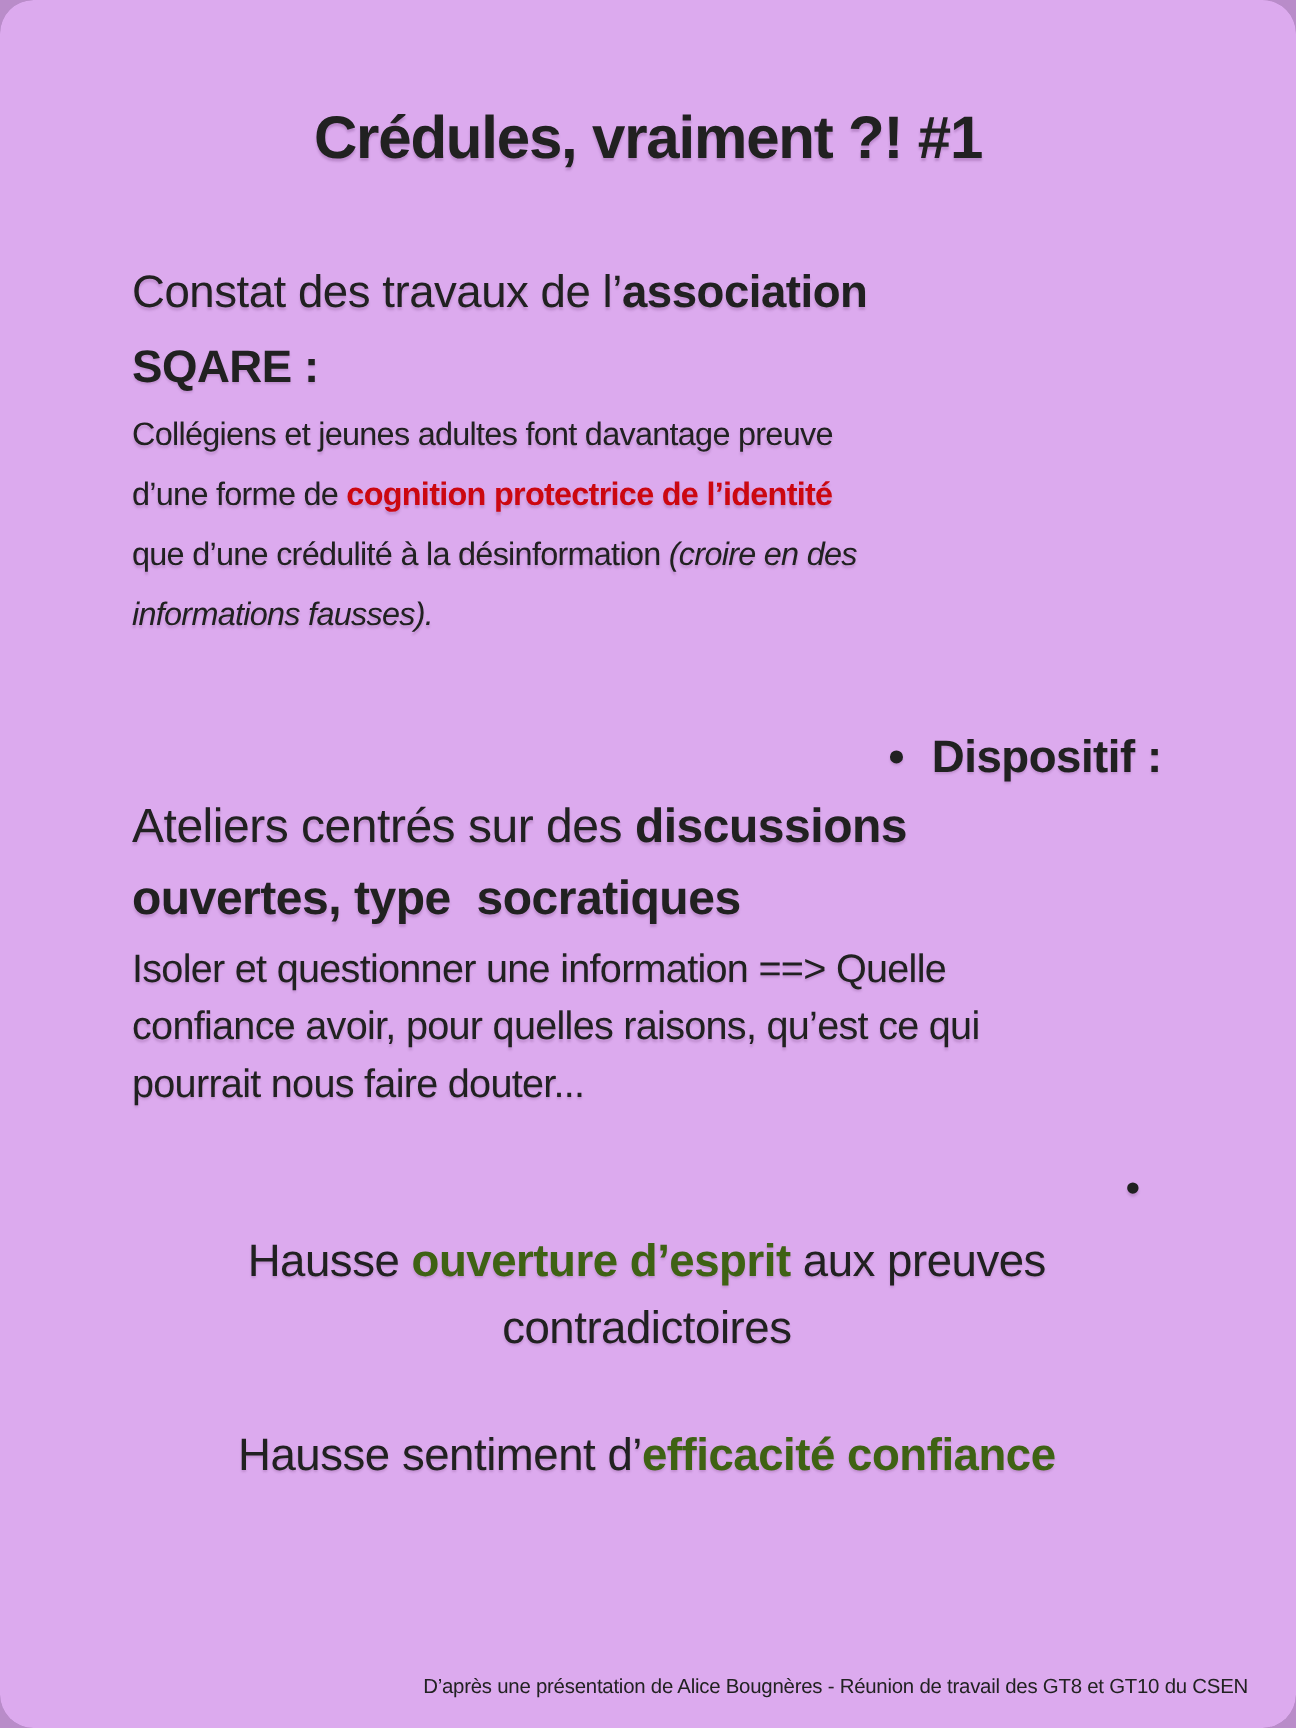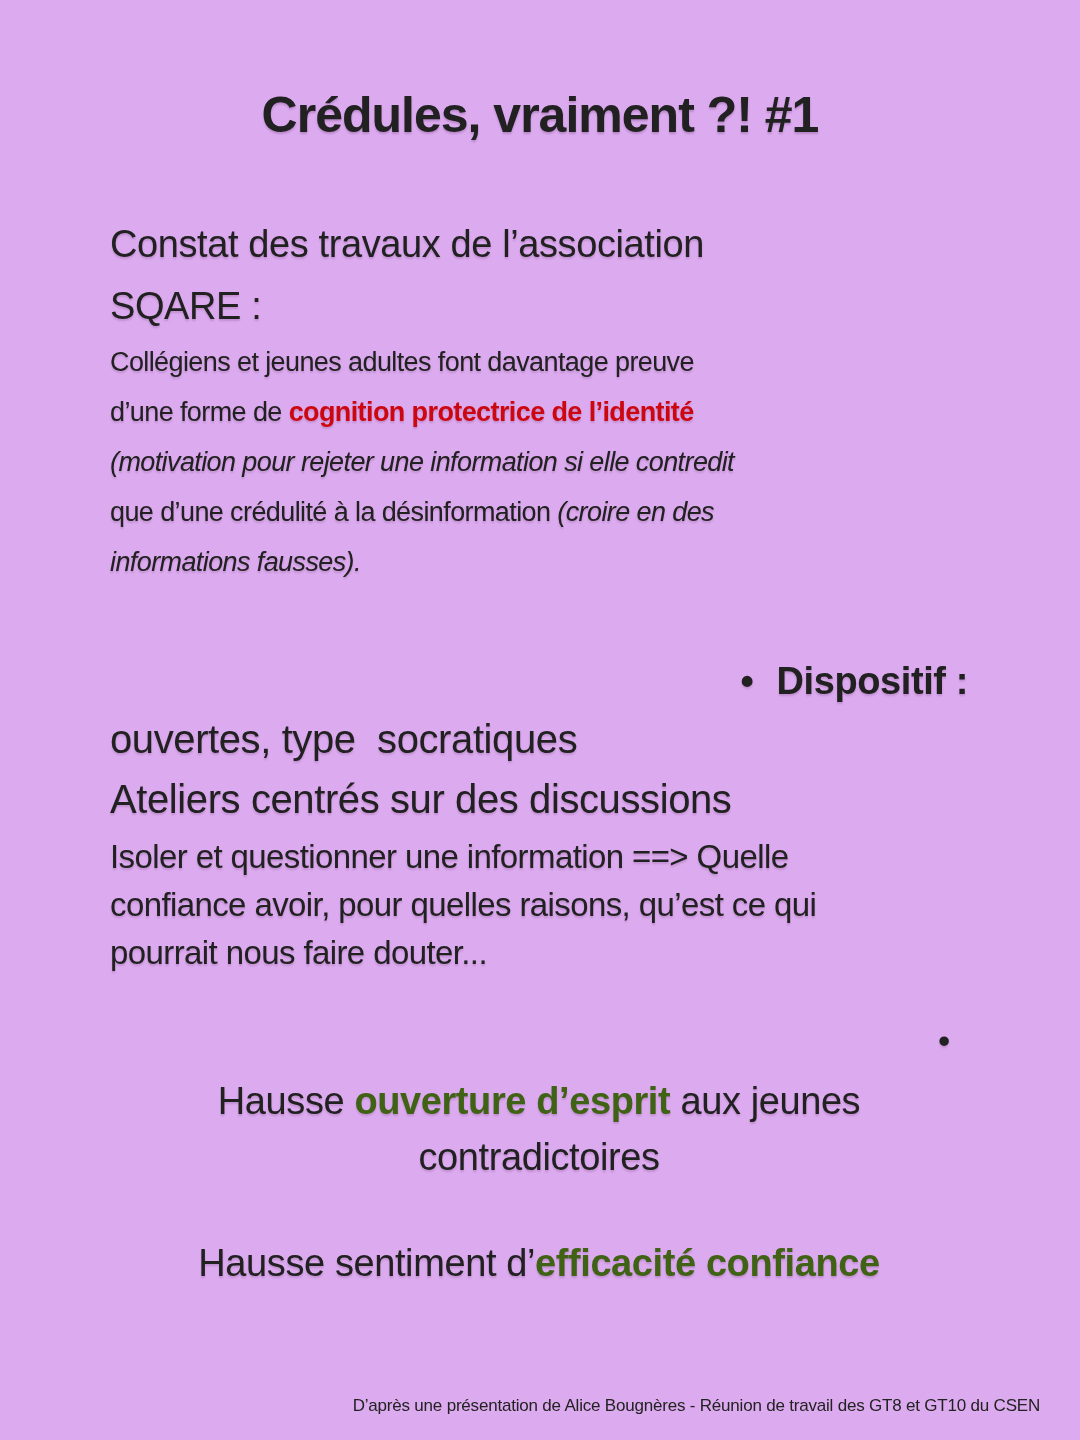--- a/index.html
+++ b/index.html
@@ -1,21 +1,21 @@
 <!DOCTYPE html>
 <html style="--background: #dcaaee; --text: #212121; --red: #cc0710; --green: #3f6214;"><head>
 <meta charset="utf-8">
 <style>
   :root {
     --background: #dcaaee;
     --text: #212121;
     --red: #cc0710;
     --green: #3f6214;
   }
-  * { margin: 0; padding: 0; box-sizing: border-box; }
+  * { margin: 0; padding: 0; box-sizing: border-box; border-radius: 28px; }
   html, body { background: #b98cc9; }
   .slide {
     position: relative;
     width: 1080px;
     height: 1440px;
     margin: 0 auto;
     background: var(--background);
     font-family: "Liberation Sans", "DejaVu Sans", sans-serif;
     color: var(--text);
     overflow: hidden;
@@ -28,21 +28,21 @@
     font-weight: 700;
     letter-spacing: -1px;
     text-shadow: 0 2px 2px rgba(70, 20, 80, 0.22);
   }
   .content {
     padding-left: 110px;
     padding-right: 112px;
     text-shadow: 0 2px 2px rgba(70, 20, 80, 0.18);
   }
   .line { white-space: pre; }
-  .b  { font-weight: 400; text-align: right; }
+  .b  { font-weight: 700; text-align: right; }
   .i  { font-style: italic; }
   .rb { font-weight: 700; color: var(--red); }
   .gb { font-weight: 700; color: var(--green); text-align: center; }
   .g  { color: var(--green); }
 
   .constat-intro {
     margin-top: 68px;
     font-size: 38px;
     line-height: 62px;
     letter-spacing: -0.4px;
@@ -123,48 +123,47 @@
   <div class="content">
 
     <section>
       <div class="constat-intro">
         <div class="line"><span>Constat des travaux de l’</span><span class="b">association</span></div>
         <div class="line"><span class="b">SQARE :</span></div>
       </div>
       <div class="constat-body">
         <div class="line"><span>Collégiens et jeunes adultes font davantage preuve</span></div>
         <div class="line"><span>d’une forme de </span><span class="rb">cognition protectrice de l’identité</span></div>
-        <div class="line"><span class="i">(motivation pour rejeter une information si elle contredit</span></div>
         <div class="line"><span>que d’une crédulité à la désinformation </span><span class="i">(croire en des</span></div>
         <div class="line"><span class="i">informations fausses).</span></div>
       </div>
     </section>
 
     <section>
       <div class="dispositif-head bullet-line">
         <span class="bullet"></span>
           <span>Dispositif :</span>
       </div>
       <div class="ateliers">
+        <div class="line"><span>Ateliers centrés sur des </span><span class="b">discussions</span></div>
         <div class="line"><span class="b">ouvertes, type  socratiques</span></div>
-        <div class="line"><span>Ateliers centrés sur des </span><span class="b">discussions</span></div>
       </div>
       <div class="details">
         <div class="line"><span>Isoler et questionner une information ==&gt; Quelle</span></div>
         <div class="line"><span>confiance avoir, pour quelles raisons, qu’est ce qui</span></div>
         <div class="line"><span>pourrait nous faire douter...</span></div>
       </div>
     </section>
 
     <section>
       <div class="resultats-head bullet-line">
         <span class="bullet"></span>
       </div>
       <div class="hausse-open">
-        <div class="line"><span>Hausse </span><span class="gb">ouverture d’esprit</span><span> aux jeunes</span></div>
+        <div class="line"><span>Hausse </span><span class="gb">ouverture d’esprit</span><span> aux preuves</span></div>
         <div class="line"><span>contradictoires</span></div>
       </div>
       <div class="hausse-efficacite">
         <div class="line"><span>Hausse sentiment d’</span><span class="gb">efficacité confiance</span></div>
       </div>
     </section>
 
   </div>
 
   <div class="footer">D’après une présentation de Alice Bougnères - Réunion de travail des GT8 et GT10 du CSEN</div>

